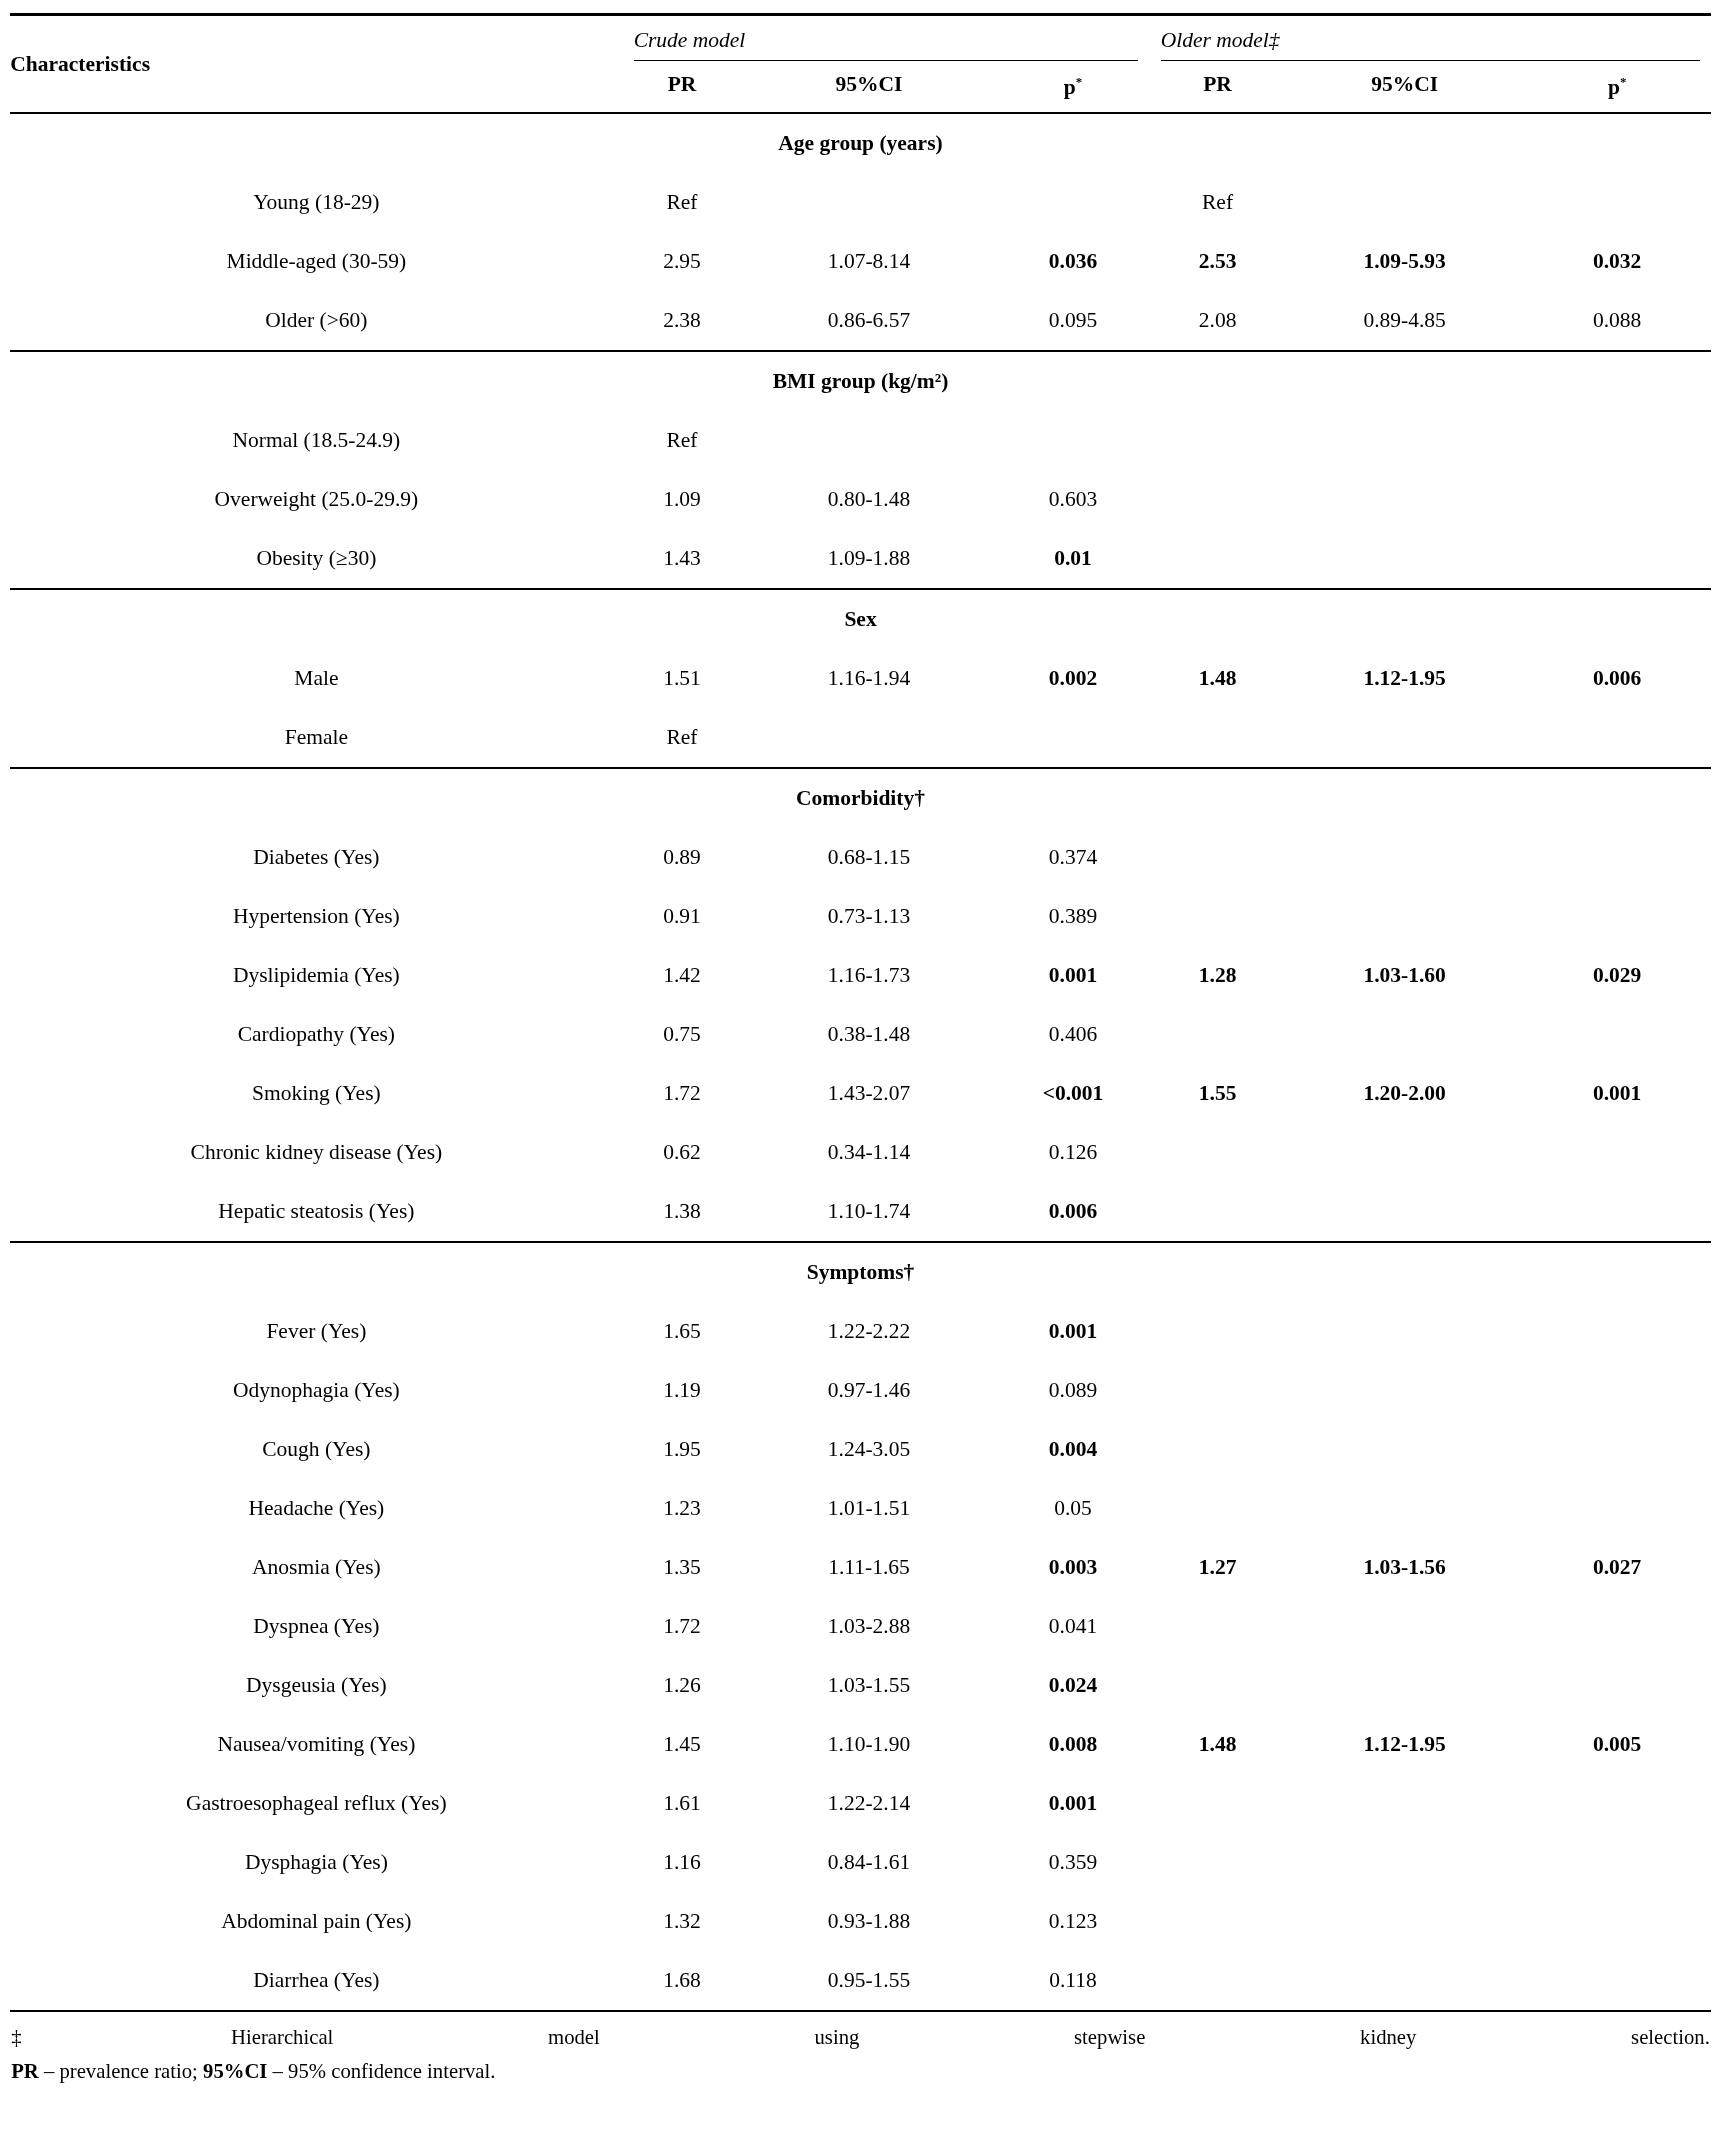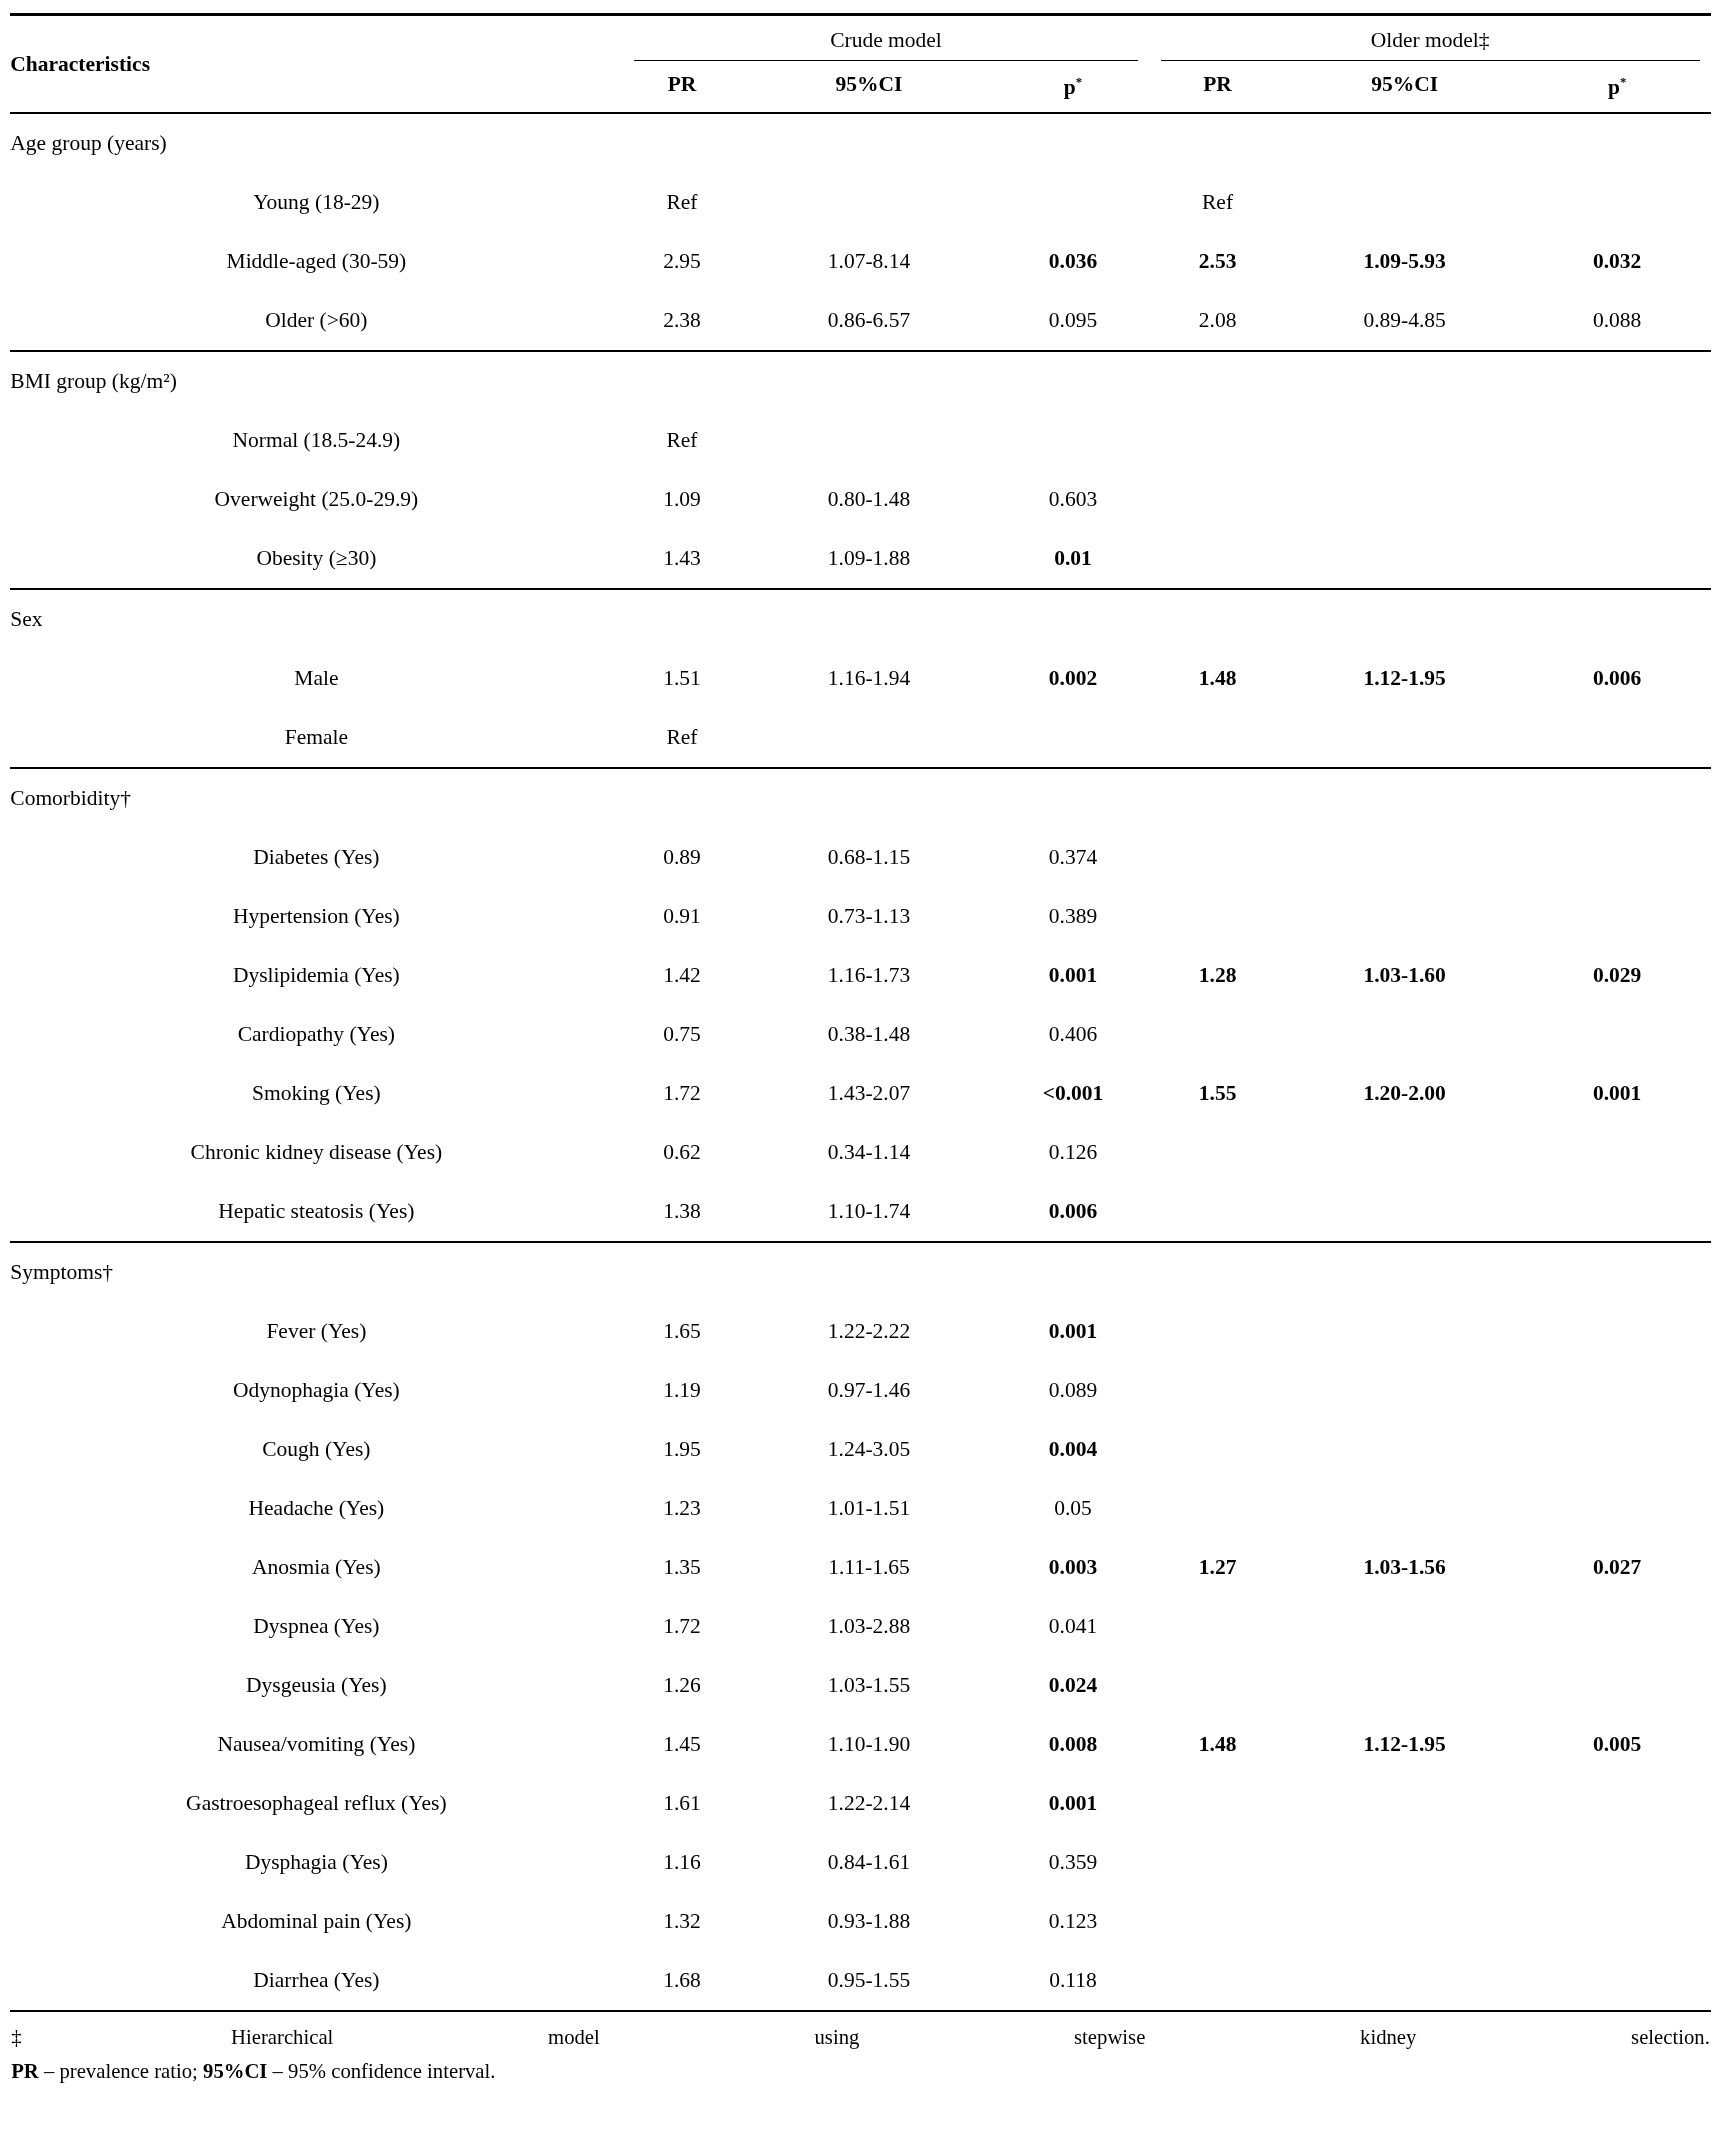--- a/index.html
+++ b/index.html
@@ -26,36 +26,37 @@
   th, td { line-height: 27px; vertical-align: middle; }
 
   th.char-th {
     text-align: left;
     font-weight: bold;
     vertical-align: middle;
     padding: 5px 0;
   }
   th.group-th { padding: 0; font-weight: normal; }
   .group-inner {
-    text-align: center;
+    text-align: left;
     padding: 11.2px 0 6px 0;
     margin: 0 11.2px;
     border-bottom: 1.7px solid #000;
+    font-style: italic;
   }
   th.sub-th {
     font-weight: bold;
     text-align: center;
     padding: 7.7px 0 11.2px 0;
   }
   th.sub-th sup { font-size: 60%; }
 
   tbody td { padding: 16px 0; }
   td.section-title {
-    font-weight: normal;
-    text-align: left;
+    font-weight: bold;
+    text-align: center;
   }
   tr.section-row td { border-top: 2.2px solid #000; }
   td.row-label { text-align: center; }
   td.num-cell { text-align: center; }
   td.bold { font-weight: bold; }
 
   .footnotes { padding: 9.5px 0.9px 0 0.9px; font-size: 20.7px; }
   .footnote { margin: 0 0 4.3px 0; line-height: 30px; }
   .footnote:first-child { text-align: justify; text-align-last: justify; }
   .footnote sup { font-size: 62%; }

